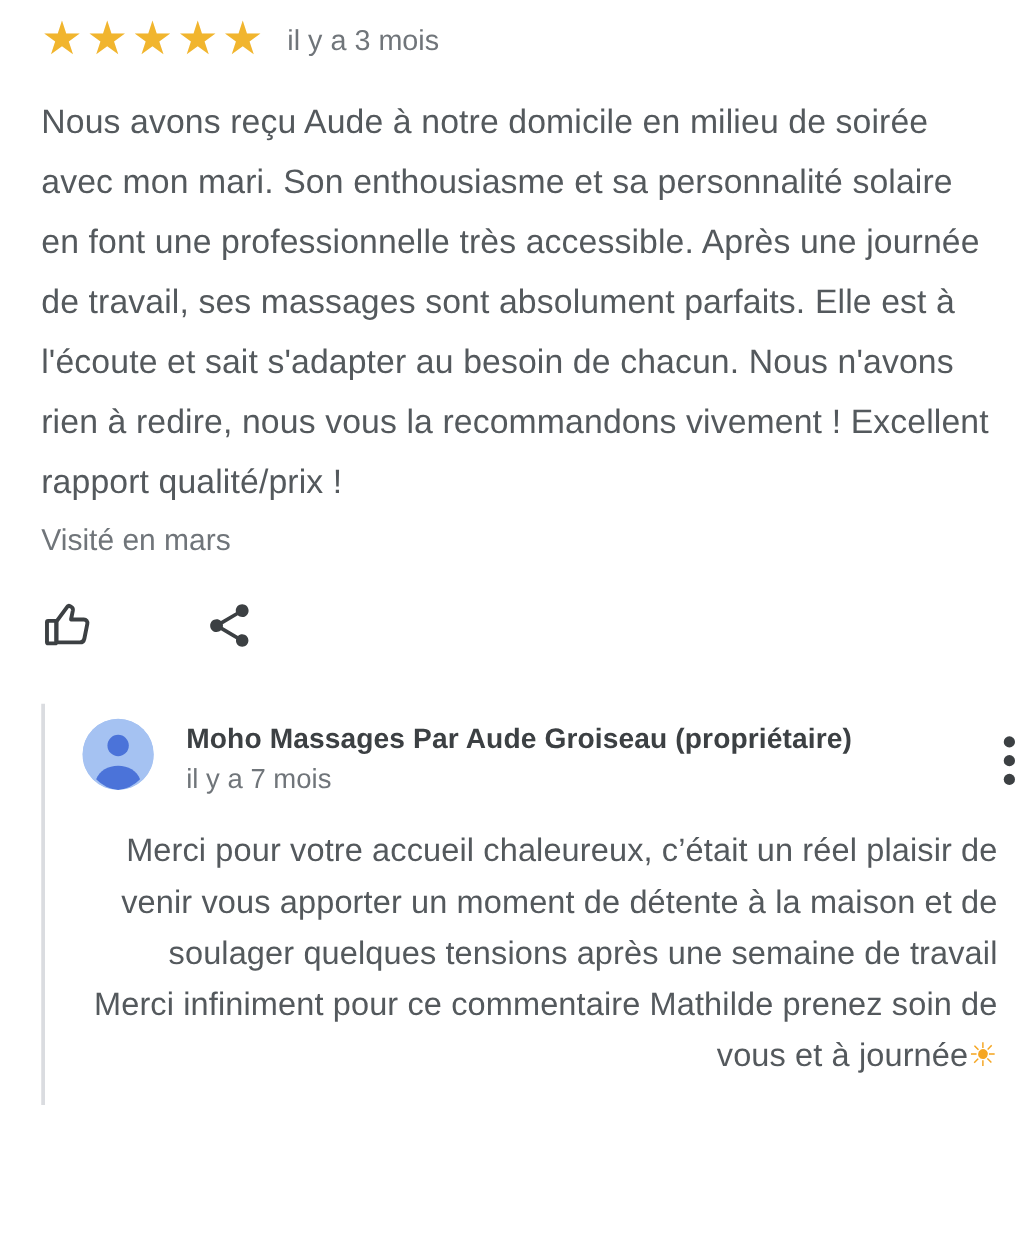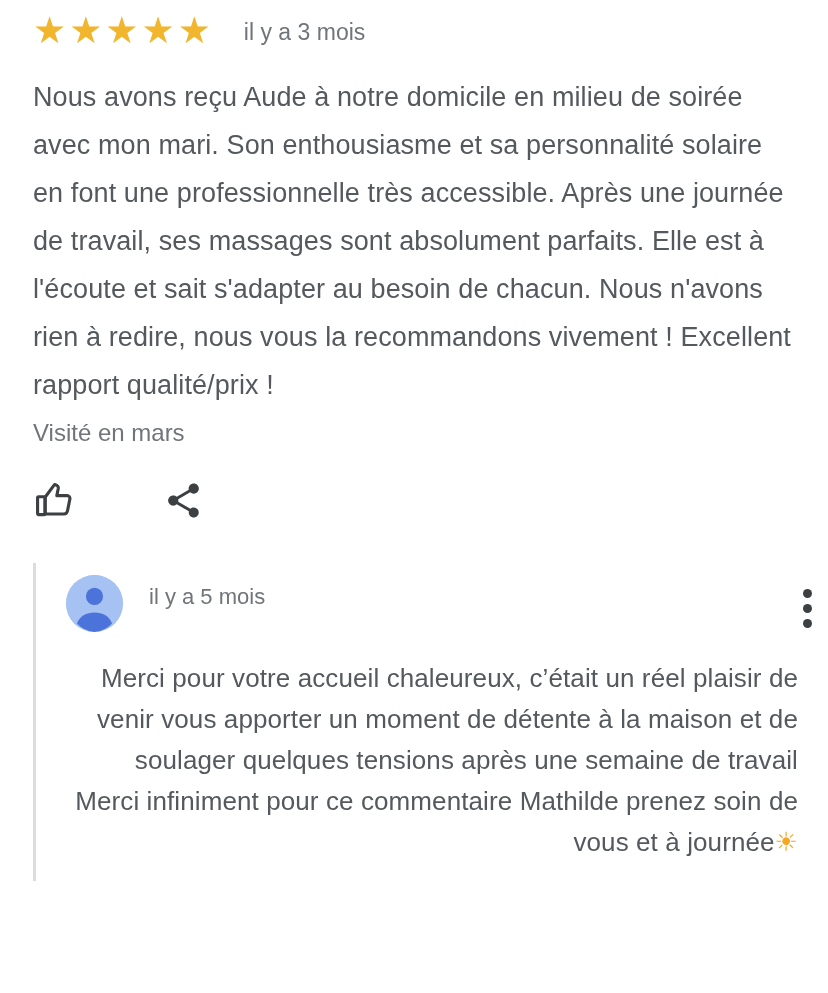--- a/index.html
+++ b/index.html
@@ -23,21 +23,21 @@
   .stars {
     color: var(--star, #f1b52e);
     font-size: 37px;
     letter-spacing: 3px;
     line-height: 1;
     white-space: nowrap;
   }
   .rating-time {
     color: var(--muted, #70757a);
     font-size: 23px;
-    margin-left: 30px;
+    margin-left: 16px;
     padding-top: 3px;
   }
 
   
   .review-text {
     margin-top: 24px;
     font-size: 27px;
     line-height: 48px;
     color: var(--text, #54595d);
     max-width: 768px;
@@ -174,21 +174,22 @@
       <div class="avatar">
         <span>
           <svg viewBox="0 0 24 24">
             <circle cx="12" cy="12" r="12" fill="#a5c2f2"></circle>
             <circle cx="12" cy="9" r="3.6" fill="#4b73d9"></circle>
             <path d="M4.6 20.4c1.1-3 4-4.6 7.4-4.6s6.3 1.6 7.4 4.6A11.9 11.9 0 0 1 12 24a11.9 11.9 0 0 1-7.4-3.6z" fill="#4b73d9"></path>
           </svg>
         </span>
       </div>
       <div class="reply-meta">
-        <div class="reply-time">il y a 5 mois</div>
+        <div class="reply-author">Moho Massages Par Aude Groiseau (propriétaire)</div>
+        <div class="reply-time">il y a 7 mois</div>
       </div>
       <button class="menu-btn">
         <span class="dot"></span>
         <span class="dot"></span>
         <span class="dot"></span>
       </button>
     </div>
     <div class="reply-body">
       <p>Merci pour votre accueil chaleureux, c’était un réel plaisir de venir vous apporter un moment de détente à la maison et de soulager quelques tensions après une semaine de travail</p>
       <p><span>Merci infiniment pour ce commentaire Mathilde prenez soin de vous et à journée</span><span class="sun-emoji">☀</span></p>

